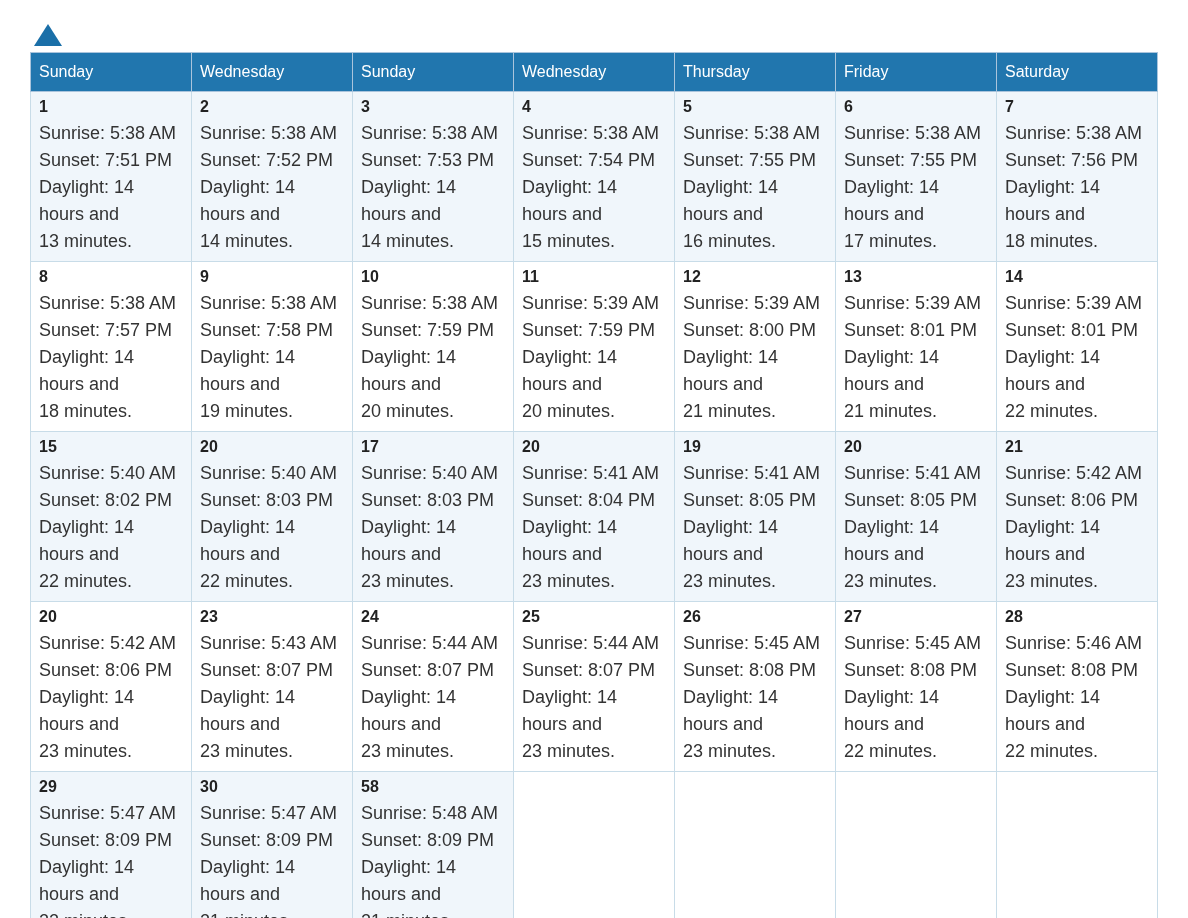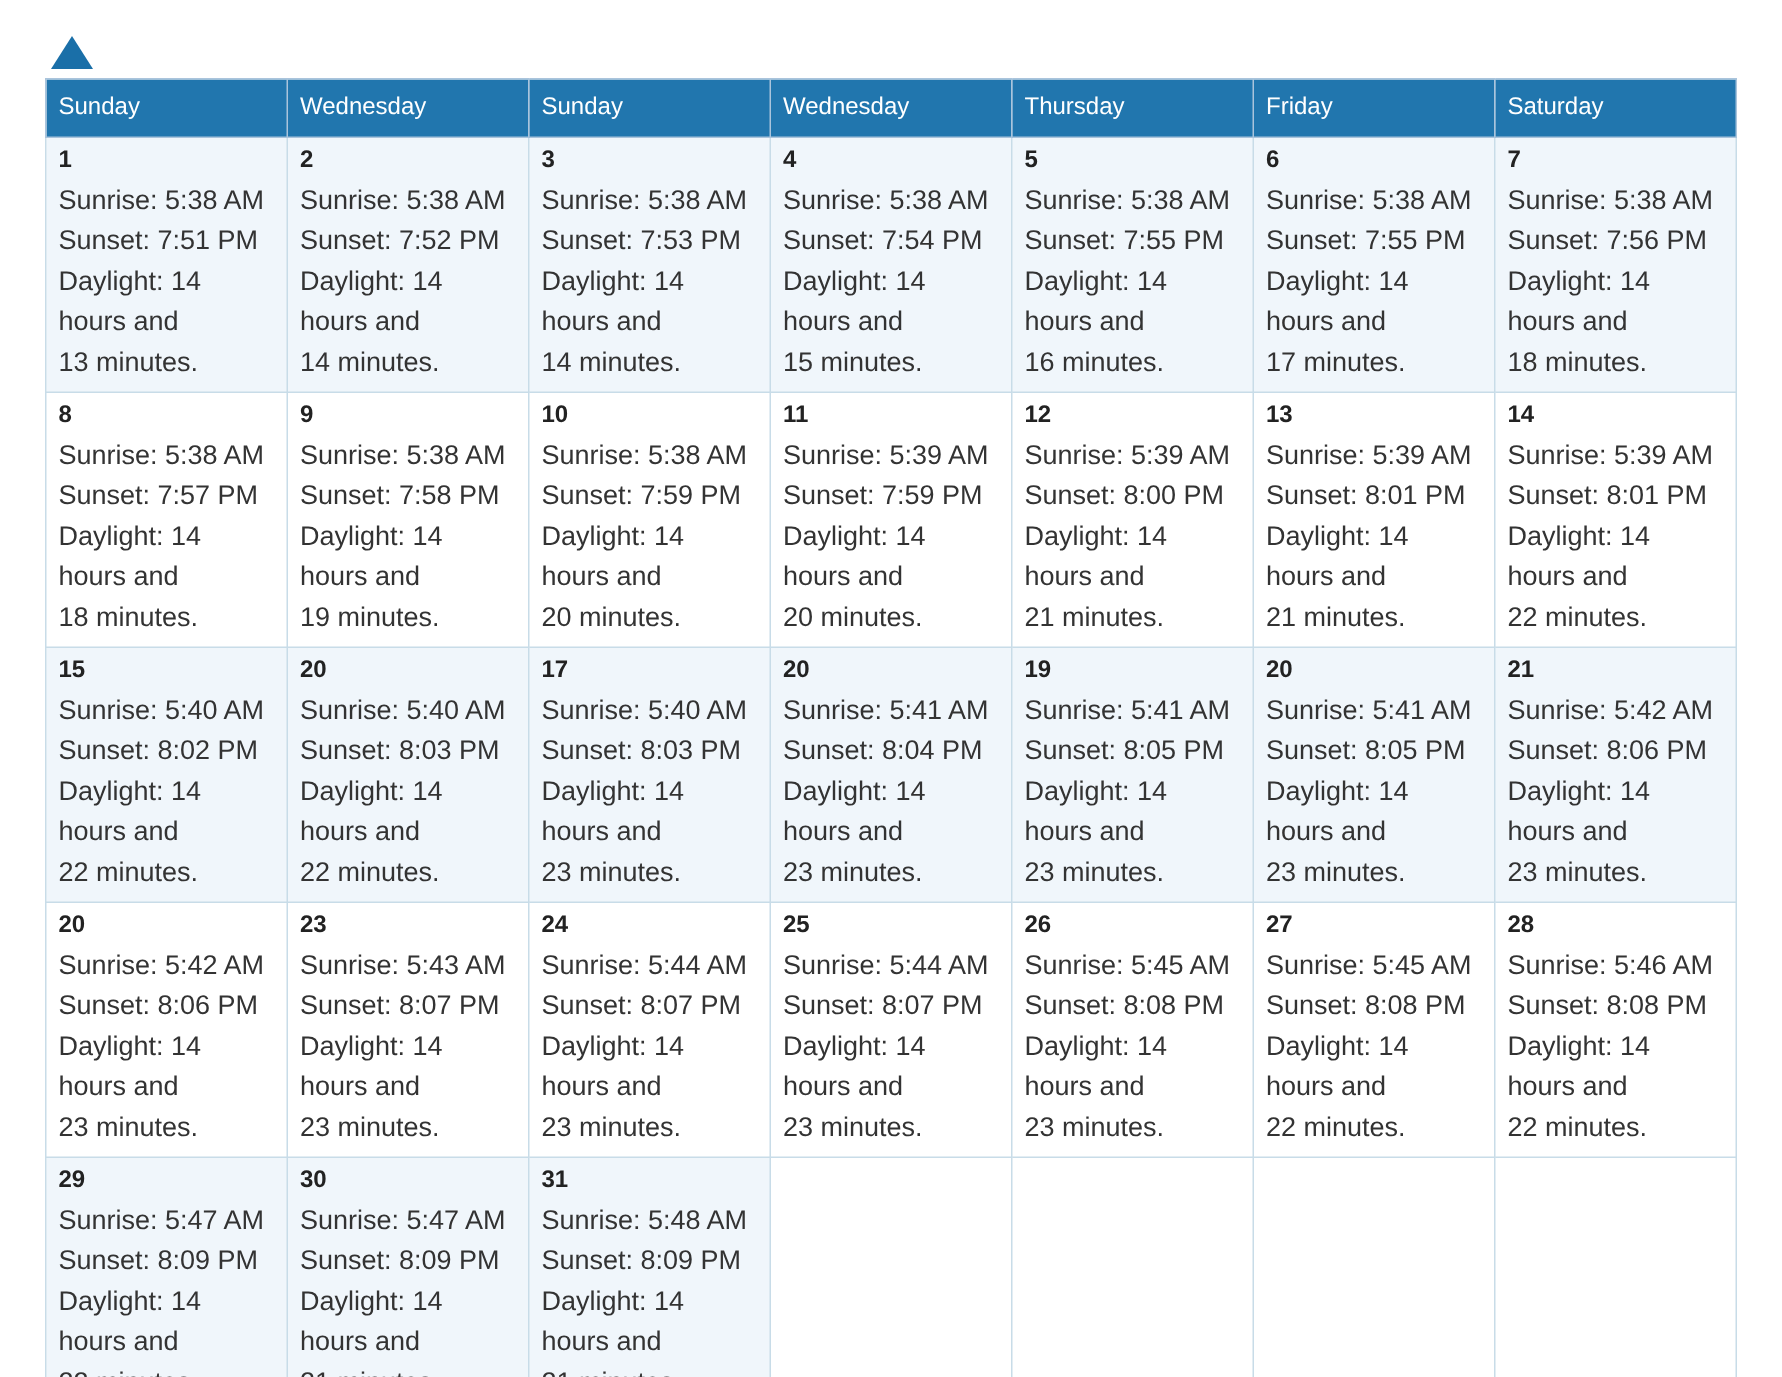--- a/index.html
+++ b/index.html
@@ -259,21 +259,21 @@
       <tr>
         <td>
         <span class="day-number">29</span>
         <div class="day-info">Sunrise: 5:47 AM<br>Sunset: 8:09 PM<br>Daylight: 14 hours and<br>22 minutes.</div>
       </td>
         <td>
         <span class="day-number">30</span>
         <div class="day-info">Sunrise: 5:47 AM<br>Sunset: 8:09 PM<br>Daylight: 14 hours and<br>21 minutes.</div>
       </td>
         <td>
-        <span class="day-number">31</span>
+        <span class="day-number">58</span>
         <div class="day-info">Sunrise: 5:48 AM<br>Sunset: 8:09 PM<br>Daylight: 14 hours and<br>21 minutes.</div>
       </td>
         <td class="empty"></td>
         <td class="empty"></td>
         <td class="empty"></td>
         <td class="empty"></td>
       </tr>
     </tbody>
 </table>
 

